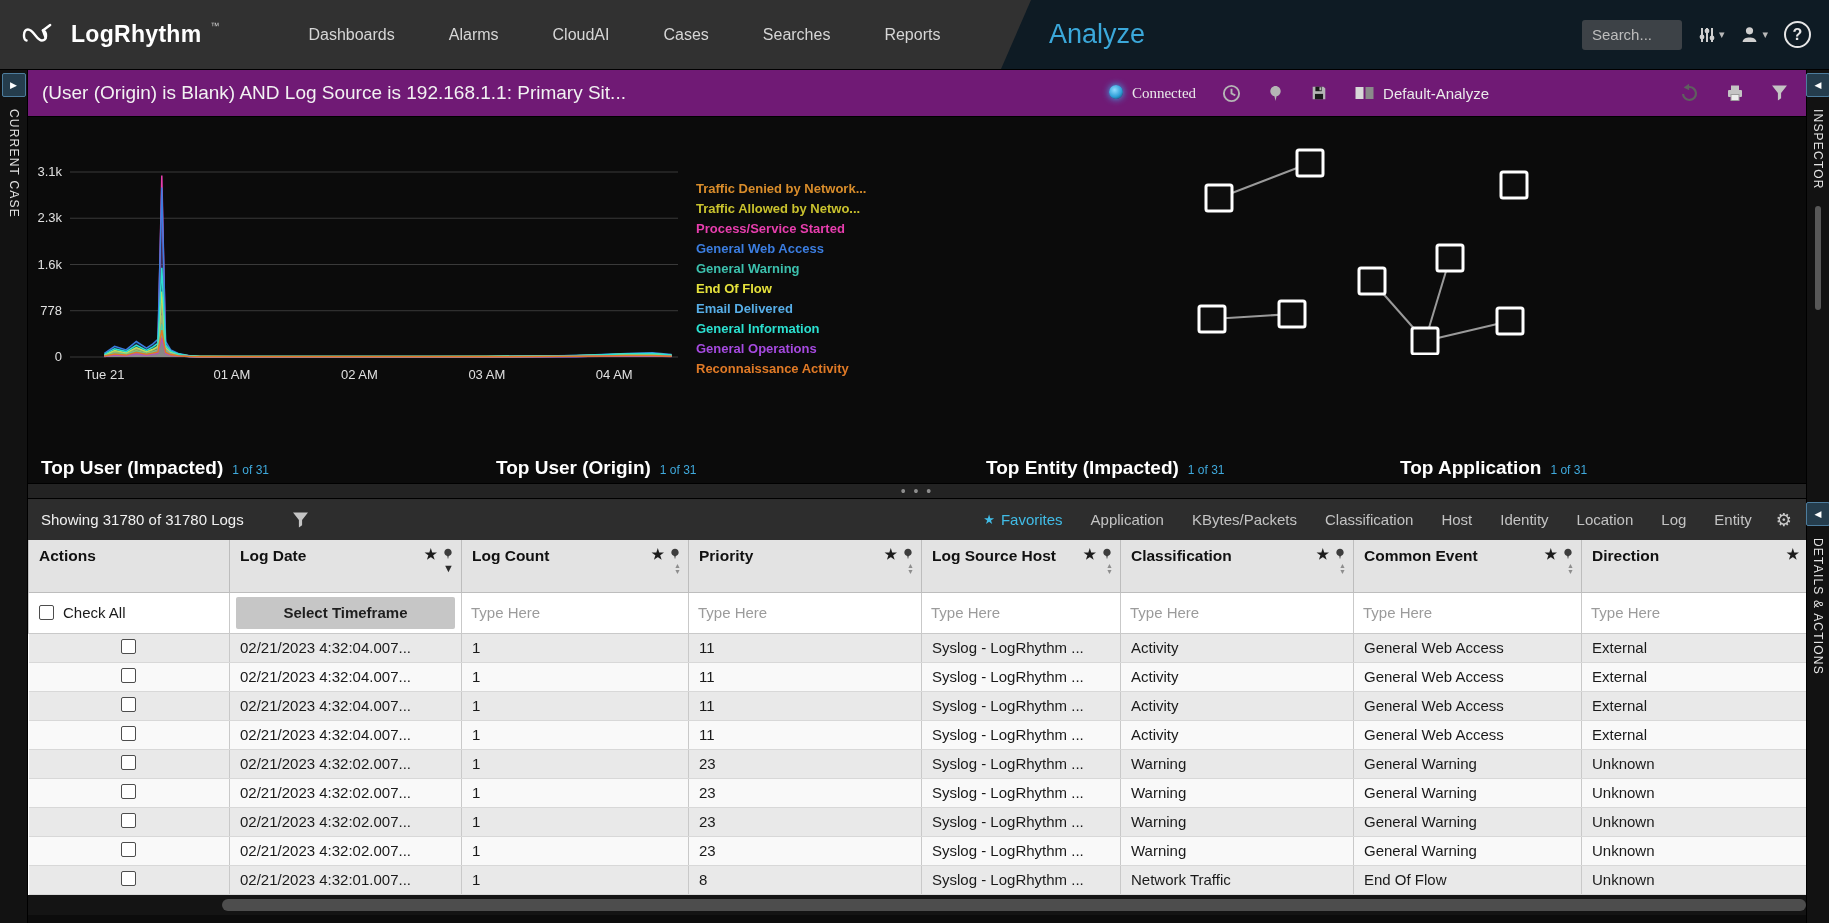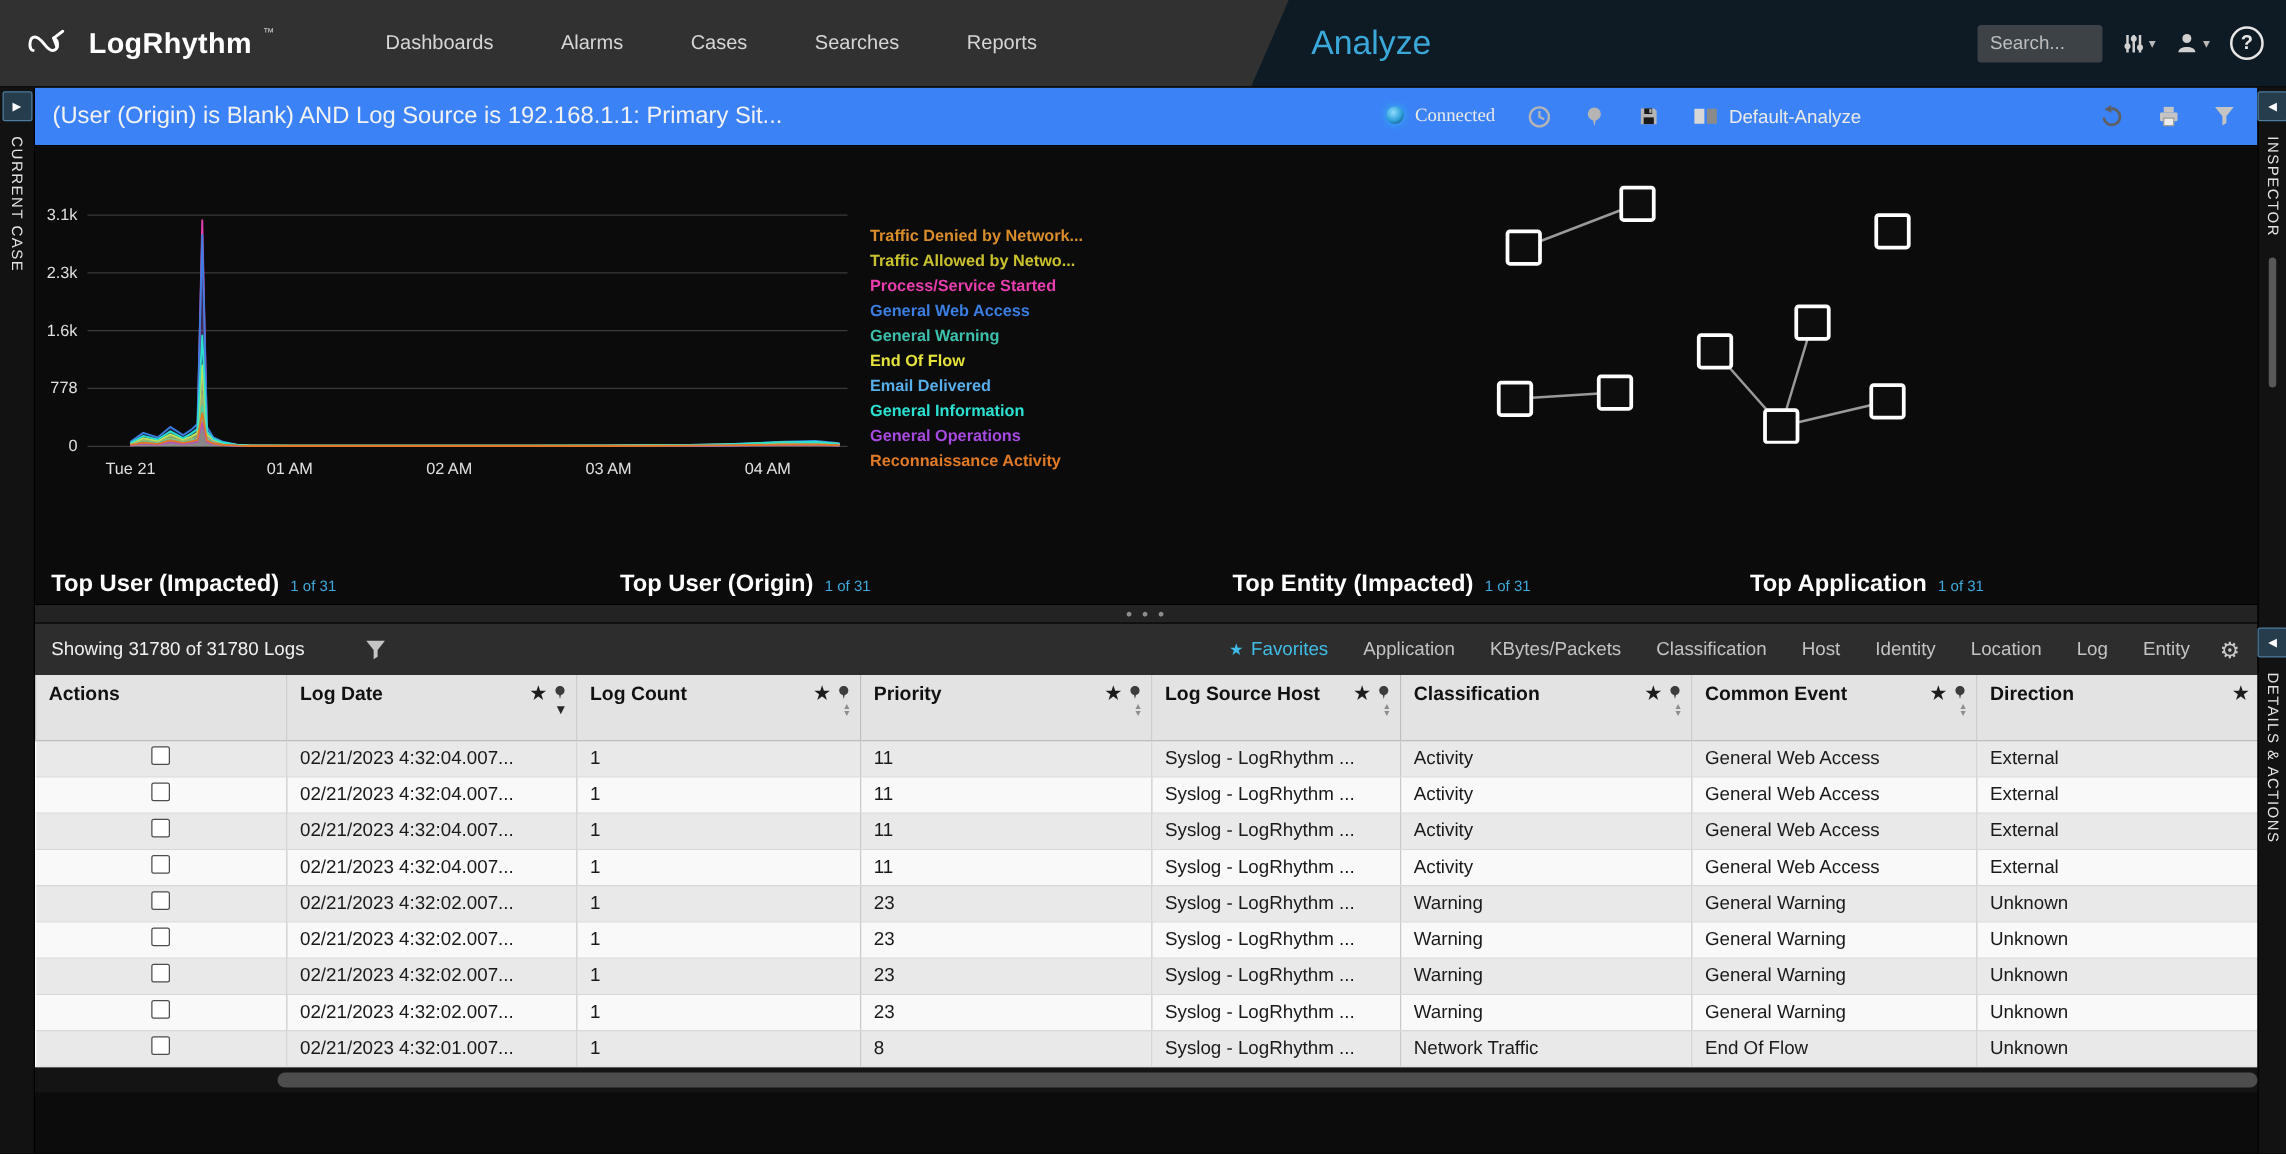--- a/index.html
+++ b/index.html
@@ -30,21 +30,21 @@
   .railbtn{width:24px;height:24px;background:#253d4d;border:1px solid #4d7d9e;border-radius:2px;color:#fff;font-size:9px;display:flex;align-items:center;justify-content:center;cursor:pointer;margin-top:3px;}
   .railtext{writing-mode:vertical-rl;color:#e3e3e3;font-size:12px;letter-spacing:1.2px;margin-top:12px;white-space:nowrap;cursor:pointer;}
   .rsection{display:flex;flex-direction:column;align-items:center;width:100%;}
   .rsection.inspector{height:429px;}
   .rsection.details{height:424px;}
   .mini-vscroll{width:6px;height:104px;background:#585858;border-radius:3px;margin-top:16px;cursor:pointer;}
 
   .content{width:1778px;display:flex;flex-direction:column;}
 
   
-  .toolbar{height:47px;background:#3b82f6;display:flex;align-items:center;border-bottom:1px solid #000;}
+  .toolbar{height:47px;background:#701a75;display:flex;align-items:center;border-bottom:1px solid #000;}
   .query-title{color:#f2f2f2;font-size:19px;margin-left:14px;white-space:nowrap;}
   .mid-cluster{display:flex;align-items:center;margin-left:auto;gap:26px;}
   .connected{display:flex;align-items:flex-start;gap:9px;font-family:Liberation Serif, serif;}
   .conn-dot{width:14px;height:14px;border-radius:50%;background:radial-gradient(circle at 40% 35%,#8fdcff,#2e9fd8 55%,#0a3a55);box-shadow:0 0 7px #35b5f0;}
   .connected span{color:#eaeaea;font-size:15px;}
   .tb-icon{cursor:pointer;display:flex;align-items:center;}
   .layout-group{display:flex;align-items:center;gap:8px;cursor:pointer;}
   .layout-group span{color:#eaeaea;font-size:15px;}
   .right-cluster{display:flex;align-items:center;gap:26px;margin-left:190px;margin-right:18px;}
 
@@ -109,20 +109,21 @@
       <svg width="40" height="28" viewBox="0 0 44 30">
         <path d="M5 21 C1 21 1 9 6.5 9 C13 9 16 21 22 21 C27.5 21 28 12 23 10" fill="none" stroke="#fff" stroke-width="2.6" stroke-linecap="round"></path>
         <path d="M23 10 L31 4 M23 10 L26 18" fill="none" stroke="#fff" stroke-width="2.6" stroke-linecap="round"></path>
       </svg>
       <span class="brand-text">LogRhythm</span>
         <sup>™</sup>
     </div>
     <nav class="mainnav">
         <div class="nav-item">Dashboards</div>
         <div class="nav-item">Alarms</div>
+        <div class="nav-item">CloudAI</div>
         <div class="nav-item">Cases</div>
         <div class="nav-item">Searches</div>
         <div class="nav-item">Reports</div>
       </nav>
     <div class="nav-right">
       <span class="analyze">Analyze</span>
       <div class="nav-tools">
         <input class="searchbox" placeholder="Search..." style="">
         <div class="icon-group">
           <svg width="18" height="18" viewBox="0 0 18 18">
@@ -467,20 +468,37 @@
                   <div class="thwrap">
                     <span class="thlabel">Direction</span>
                     <div class="thicons">
                       <div class="row1">
                         <span class="hstar">★</span>
                       </div>
                     </div>
                   </div>
                 </th>
               </tr>
+              <tr class="filter">
+                <th>
+                  <div class="checkall">
+                    <span class="cb"></span>
+                    <span>Check All</span>
+                  </div>
+                </th>
+                <th>
+                  <div class="timeframe">Select Timeframe</div>
+                </th>
+                <th><input class="filterinput" placeholder="Type Here" style=""></th>
+                <th><input class="filterinput" placeholder="Type Here" style=""></th>
+                <th><input class="filterinput" placeholder="Type Here" style=""></th>
+                <th><input class="filterinput" placeholder="Type Here" style=""></th>
+                <th><input class="filterinput" placeholder="Type Here" style=""></th>
+                <th><input class="filterinput" placeholder="Type Here" style=""></th>
+              </tr>
             </thead>
           <tbody id="gridBody">
               <tr>
                 <td class="actions"><span class="cb"></span></td>
                 <td>02/21/2023 4:32:04.007...</td>
                 <td>1</td>
                 <td>11</td>
                 <td>Syslog - LogRhythm ...</td>
                 <td>Activity</td>
                 <td>General Web Access</td>

